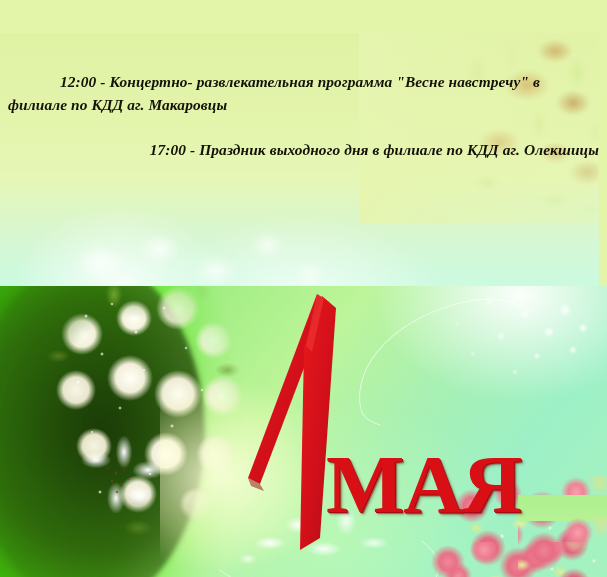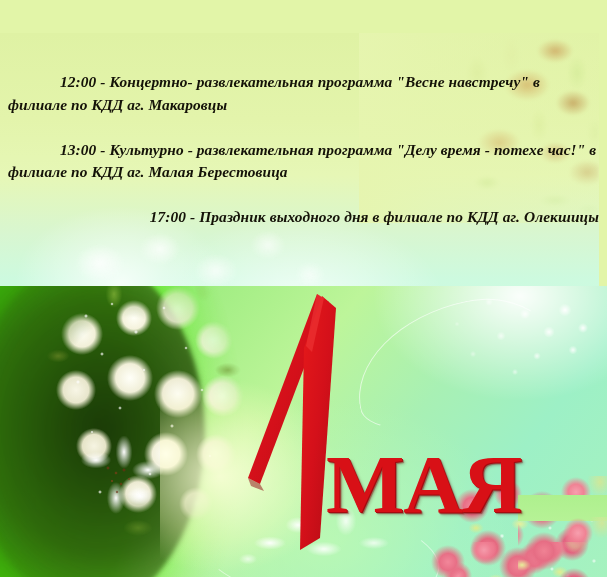--- a/index.html
+++ b/index.html
@@ -287,21 +287,20 @@
 <div id="page">
 
   <div id="top-section">
 
     <div id="top-flora"></div>
     <div id="top-flora-veil"></div>
     <div id="top-lilies"></div>
 
     <div class="schedule">
       <p class="sched-item i1">12:00 - Концертно- развлекательная программа "Весне навстречу" в филиале по КДД аг. Макаровцы</p>
-      <p class="sched-item i2">13:00 - Культурно - развлекательная программа "Делу время - потехе час!" в филиале по КДД аг. Малая Берестовица</p>
       <p class="sched-item i3">17:00 - Праздник выходного дня в филиале по КДД аг. Олекшицы</p>
     </div>
   </div>
 
   <div id="banner">
 
     <div id="banner-leftgreen"></div>
     <div id="banner-arc"></div>
     <div id="banner-arc2"></div>
 

